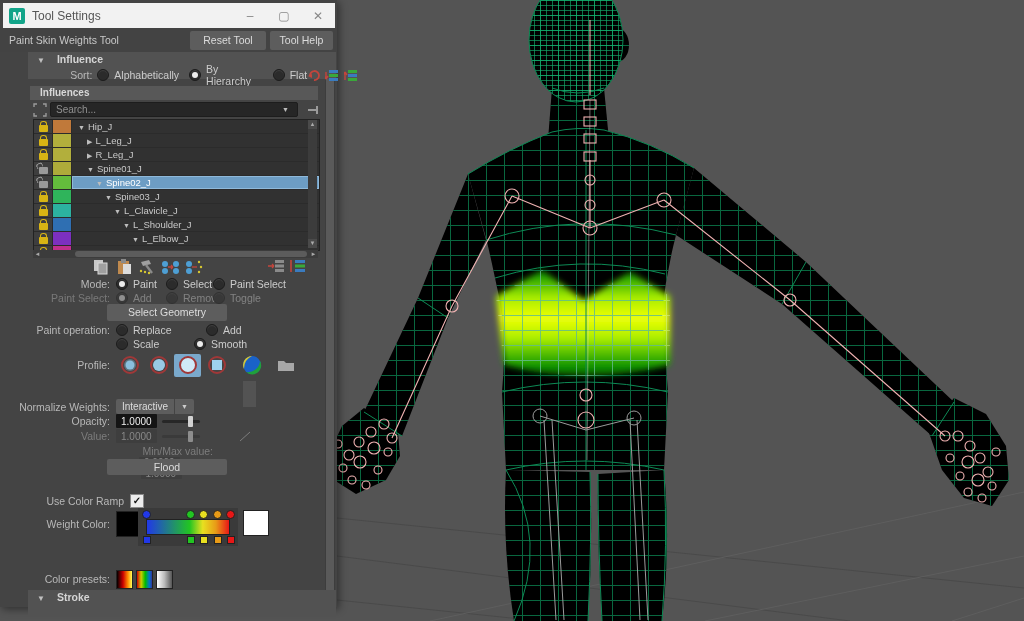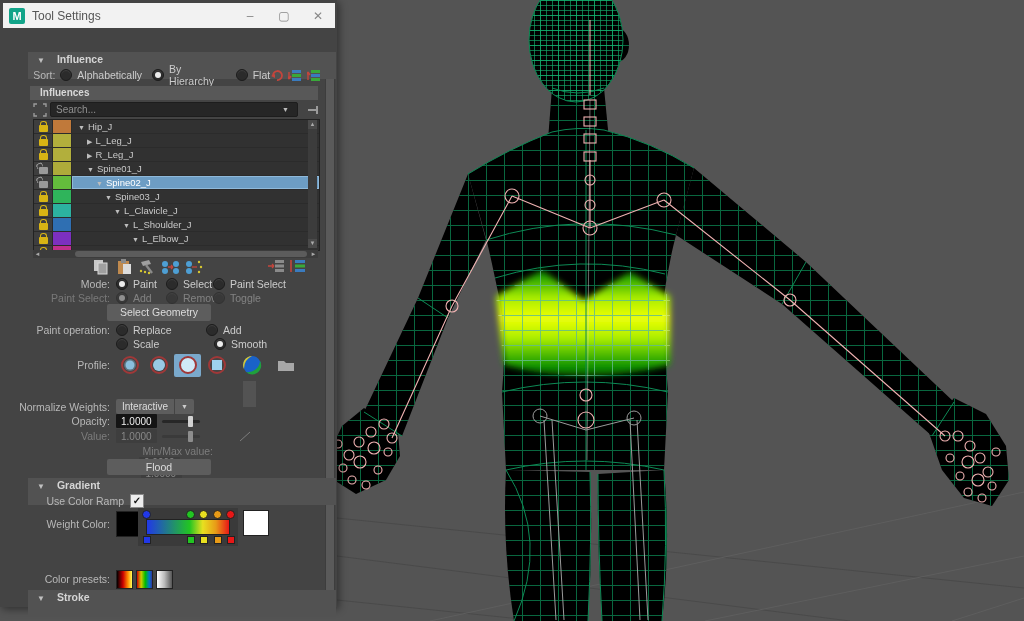--- a/index.html
+++ b/index.html
@@ -76,21 +76,21 @@
   #listscroll .arr{position:absolute;left:0;width:9px;height:9px;font-size:6px;color:#aaa;
        text-align:center;line-height:9px;background:#4a4a4a;}
   #hscroll{position:absolute;left:33px;top:250px;width:285px;height:8px;background:#3c3c3c;}
   #hthumb{position:absolute;left:42px;top:1px;width:232px;height:6px;background:#5c5c5c;border-radius:3px;}
   #hscroll .arr{position:absolute;top:0;width:9px;height:8px;color:#aaa;font-size:6px;
        text-align:center;line-height:8px;}
 
   #toolicons{position:absolute;left:0;top:259px;width:322px;height:17px;}
   .ticon{position:absolute;top:0;}
 
-  .btnwide{position:absolute;left:107px;width:104px;background:#5d5d5d;border-radius:2px;
+  .btnwide{position:absolute;left:107px;width:120px;background:#5d5d5d;border-radius:2px;
        color:#dcdcdc;text-align:center;}
   .dd{background:#5d5d5d;height:15px;border-radius:2px 0 0 2px;color:#dcdcdc;font-size:10px;
        display:flex;align-items:center;padding:0 6px;box-sizing:border-box;}
   .ddarrow{background:#5d5d5d;height:15px;width:19px;border-radius:0 2px 2px 0;margin-left:1px;
        color:#ccc;font-size:7px;display:flex;align-items:center;justify-content:center;}
   .field{background:#141414;color:#eee;font-size:10px;height:14px;display:flex;align-items:center;
        padding:0 5px;border-radius:1px;box-sizing:border-box;}
   .field.dis{background:#3e3e3e;color:#888;}
   .slider{position:relative;height:13px;flex:none;}
   .strack{position:absolute;left:0;right:0;top:5px;height:3px;background:#272727;border-radius:2px;}
@@ -245,33 +245,38 @@
 
   <div id="titlebar">
     <div id="appicon">M</div>
     <span>Tool Settings</span>
     <span id="titlespacer"></span>
     <span class="wctl">–</span>
     <span class="wctl">▢</span>
     <span class="wctl">✕</span>
   </div>
 
+  <div id="toolheader">
+    <span id="toolname">Paint Skin Weights Tool</span>
+    <div class="hbtn" style="left:190px;width:76px;">Reset Tool</div>
+    <div class="hbtn" style="left:270px;width:63px;">Tool Help</div>
+  </div>
 
   <div id="vscroll">
     <div class="arr" style="top:0;">▲</div>
     <div id="vthumb"></div>
     <div class="arr" style="bottom:0;">▼</div>
   </div>
 
   <div class="sechdr" style="top:52px;">
     <span class="tri">▼</span>
     <span>Influence</span>
   </div>
 
-  <div class="row" style="top:68px;">
+  <div class="row" style="top:68px;margin-left:37px;">
     <span style="width:58px;text-align:right;padding-right:5px;color:#b8b8b8;">Sort:</span>
     <span class="ropt" style="margin-right:10px;">
       <span class="radio"></span>
       <span>Alphabetically</span>
       </span>
     <span class="ropt" style="margin-right:10px;">
       <span class="radio sel"></span>
       <span>By Hierarchy</span>
       </span>
     <span class="ropt">
@@ -479,21 +484,21 @@
         <span class="radio"></span>
         <span>Replace</span>
       </span>
     <span class="ropt">
         <span class="radio"></span>
         <span>Add</span>
       </span>
   </div>
   <div class="row" style="top:337px;">
     <span class="rlabel"></span>
-    <span class="ropt" style="width:98px;">
+    <span class="ropt" style="width:78px;">
         <span class="radio"></span>
         <span>Scale</span>
       </span>
     <span class="ropt">
         <span class="radio sel"></span>
         <span>Smooth</span>
       </span>
   </div>
 
   <div class="row" style="top:352px;height:26px;">
@@ -563,24 +568,20 @@
     </svg>
 
   <div class="row" style="top:445px;flex-direction:column;">
     <span class="rlabel dim">Min/Max value:</span>
     <span class="field dis" style="width:41px;margin-right:3px;">0.0000</span>
     <span class="field dis" style="width:41px;">1.0000</span>
   </div>
 
   <div class="btnwide" style="top:459px;height:16px;line-height:16px;">Flood</div>
 
-  <div class="sechdr" style="top:478px;">
-    <span class="tri">▼</span>
-    <span>Gradient</span>
-  </div>
 
   <div class="row" style="top:494px;">
     <span class="rlabel" style="width:124px;">Use Color Ramp</span>
     <span class="chk">✓</span>
   </div>
 
   <div class="row" style="top:510px;height:28px;">
     <span class="rlabel">Weight Color:</span>
     <span class="swatch" style="width: 26px; height: 26px; background: rgb(0, 0, 0);"></span>
   </div>

